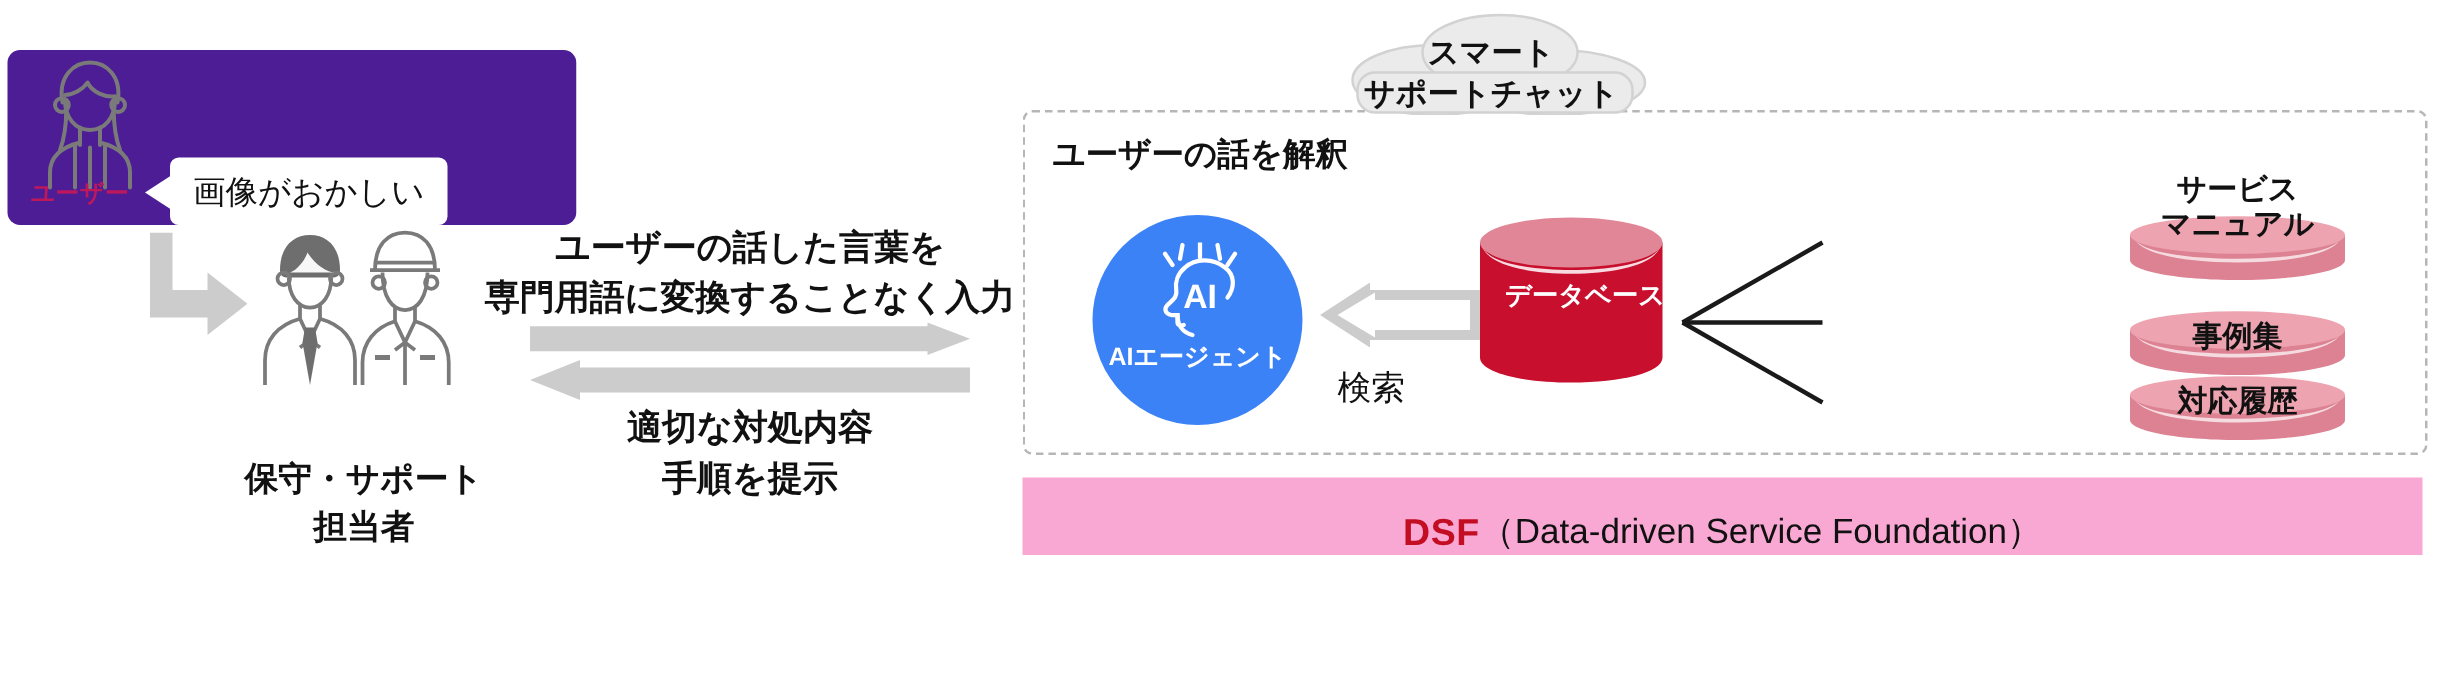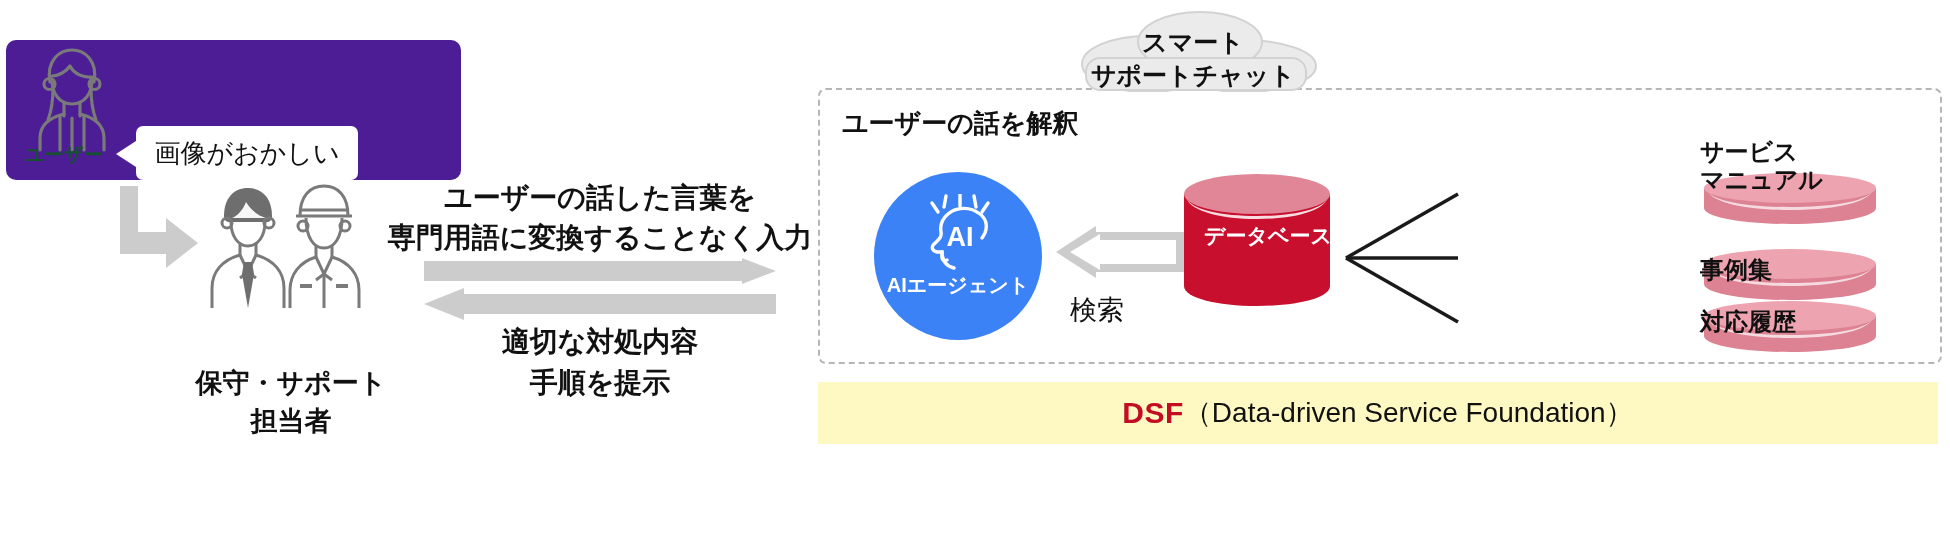--- a/index.html
+++ b/index.html
@@ -14,21 +14,21 @@
   .stage{position:absolute;left:0;top:0;width:1950px;height:560px;}
 
   
   #user-panel{
     position:absolute;left:6px;top:40px;width:455px;height:140px;
     background:#4c1d95;border-radius:10px;
   }
   #user-figure{position:absolute;left:16px;top:6px;width:100px;height:108px;}
   #user-label{
     position:absolute;left:8px;top:142px;width:112px;text-align:center;
-    font-size:19px;font-weight:700;letter-spacing:.5px;color:#14532d;
+    font-size:19px;font-weight:700;letter-spacing:.5px;color:#be185d;
   }
   #speech-bubble{
     position:absolute;left:130px;top:86px;width:222px;height:54px;
     background:#ffffff;border-radius:7px;
   }
   #speech-bubble .tail{
     position:absolute;left:-20px;top:15px;width:0;height:0;
     border-top:13px solid transparent;border-bottom:13px solid transparent;
     border-right:20px solid #ffffff;
   }
@@ -100,35 +100,35 @@
     position:absolute;left:1182px;top:222px;width:150px;text-align:right;
     font-size:21px;font-weight:700;color:#ffffff;white-space:nowrap;z-index:4;
   }
 
   
   #connectors{position:absolute;left:1330px;top:140px;width:130px;height:200px;}
 
   
   .pill{position:absolute;width:180px;height:52px;}
   .pill-label{
-    position:absolute;width:180px;
+    position:absolute;width:180px;text-align:center;
     font-size:24px;font-weight:700;color:#111;white-space:nowrap;z-index:5;
     line-height:1.18;
   }
   #pill-1{left:1700px;top:172px;}
   #pill-1-label{left:1700px;top:138px;}
   #pill-2{left:1700px;top:248px;}
   #pill-2-label{left:1700px;top:256px;}
   #pill-3{left:1700px;top:300px;}
   #pill-3-label{left:1700px;top:308px;}
 
   
   #dsf-footer{
     position:absolute;left:818px;top:382px;width:1120px;height:62px;
-    background:#fef9c3;display:flex;align-items:center;justify-content:center;
+    background:#f9a8d4;display:flex;align-items:flex-end;justify-content:center;
   }
   #dsf-abbr{font-size:30px;font-weight:700;color:#c30d23;letter-spacing:.5px;}
   #dsf-full{font-size:28px;font-weight:400;color:#111;}
 </style>
 </head>
 <body>
 
 <div class="stage">
 
   <div id="user-panel">

